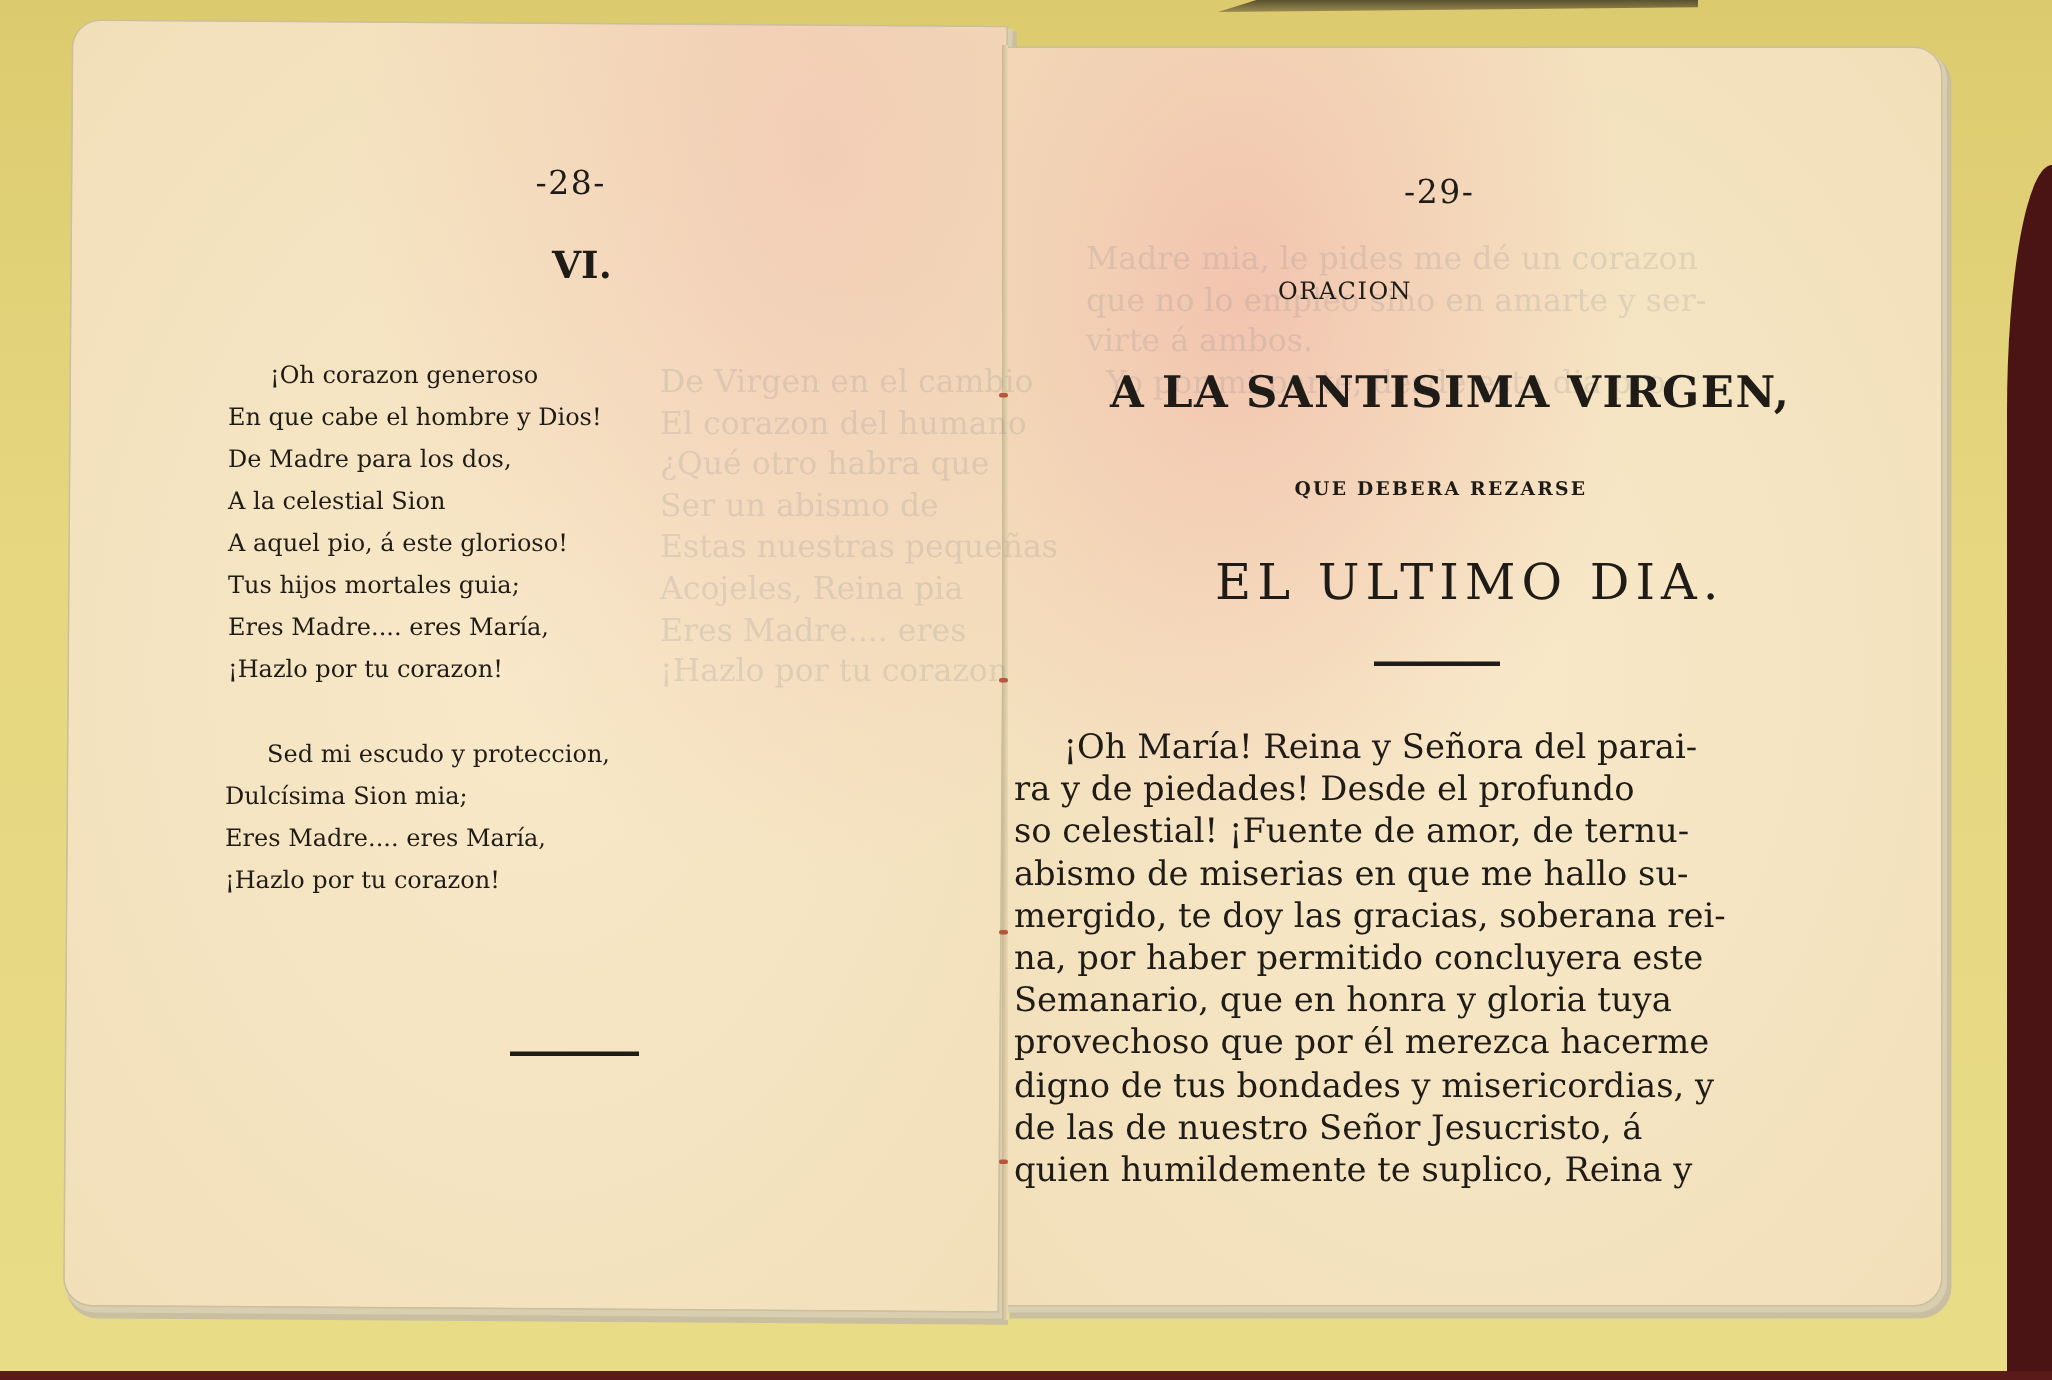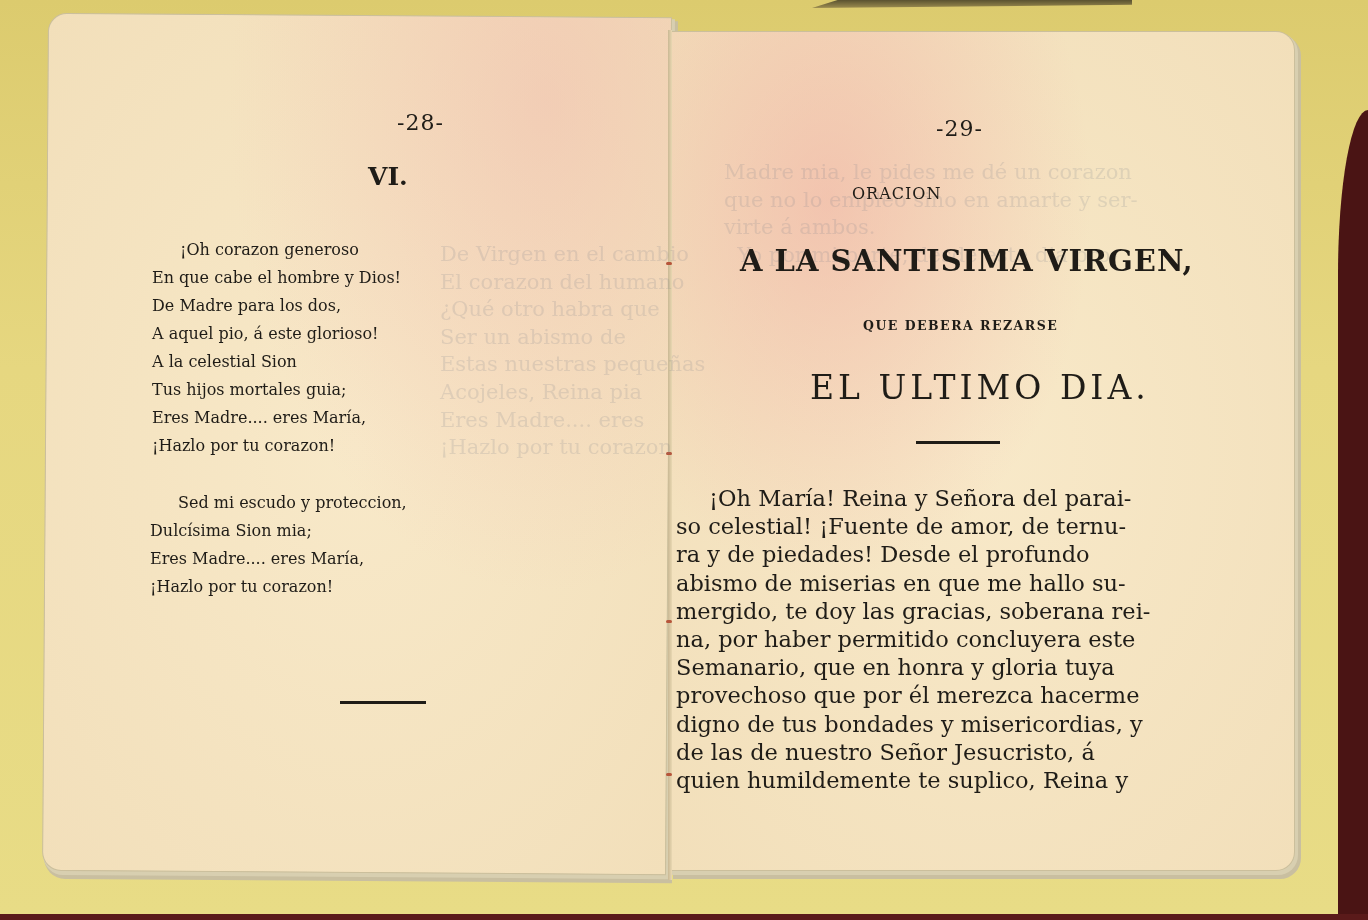--- a/index.html
+++ b/index.html
@@ -72,29 +72,29 @@
 <div class="page right"></div>
 
 <div class="gutter"></div>
 <div class="stitch" style="top:262px"></div>
 <div class="stitch" style="top:452px"></div>
 <div class="stitch" style="top:620px"></div>
 <div class="stitch" style="top:773px"></div>
 
 <div class="bleed" style="left:440px; top:210px;">De Virgen en el cambio<br>El corazon del humano<br>¿Qué otro habra que<br>Ser un abismo de<br>Estas nuestras pequeñas<br>Acojeles, Reina pia<br>Eres Madre.... eres<br>¡Hazlo por tu corazon</div>
 
-<div class="text pnum" style="left:357px; top:110px;margin-left:40px;">-28-</div>
+<div class="text pnum" style="left:357px; top:110px;">-28-</div>
 <div class="text heading" style="left:368px; top:162px; font-size:25px;">VI.</div>
 
 <div class="text verse" style="left:152px; top:219px;">
   <div style="padding-left:28px">¡Oh corazon generoso</div>
   <div>En que cabe el hombre y Dios!</div>
   <div>De Madre para los dos,</div>
+  <div>A la celestial Sion</div>
   <div>A aquel pio, á este glorioso!</div>
-  <div>A la celestial Sion</div>
   <div>Tus hijos mortales guia;</div>
   <div>Eres Madre.... eres María,</div>
   <div>¡Hazlo por tu corazon!</div>
 </div>
 
 <div class="text verse" style="left:150px; top:472px;">
   <div style="padding-left:28px">Sed mi escudo y proteccion,</div>
   <div>Dulcísima Sion mia;</div>
   <div>Eres Madre.... eres María,</div>
   <div>¡Hazlo por tu corazon!</div>
@@ -107,22 +107,22 @@
 <div class="text pnum" style="left:936px; top:116px;">-29-</div>
 <div class="text" style="left:852px; top:184px; font-size:16px; letter-spacing:1px;">ORACION</div>
 <div class="text heading" style="left:740px; top:244px; font-size:29px; letter-spacing:1px;">A LA SANTISIMA VIRGEN,</div>
 <div class="text heading" style="left:863px; top:318px; font-size:12.5px; letter-spacing:1.5px;">QUE DEBERA REZARSE</div>
 <div class="text" style="left:810px; top:368px; font-size:33px; letter-spacing:4px;">EL ULTIMO DIA.</div>
 
 <div class="rule" style="left:916px; top:441px; width:84px;"></div>
 
 <div class="text prose" style="left:676px; top:484px; width:470px;">
   <div style="padding-left:33px">¡Oh María! Reina y Señora del parai-</div>
+  <div>ra y de piedades! Desde el profundo</div>
   <div>so celestial! ¡Fuente de amor, de ternu-</div>
-  <div>ra y de piedades! Desde el profundo</div>
   <div>abismo de miserias en que me hallo su-</div>
   <div>mergido, te doy las gracias, soberana rei-</div>
   <div>na, por haber permitido concluyera este</div>
   <div>Semanario, que en honra y gloria tuya</div>
   <div>provechoso que por él merezca hacerme</div>
   <div>digno de tus bondades y misericordias, y</div>
   <div>de las de nuestro Señor Jesucristo, á</div>
   <div>quien humildemente te suplico, Reina y</div>
 </div>
 

